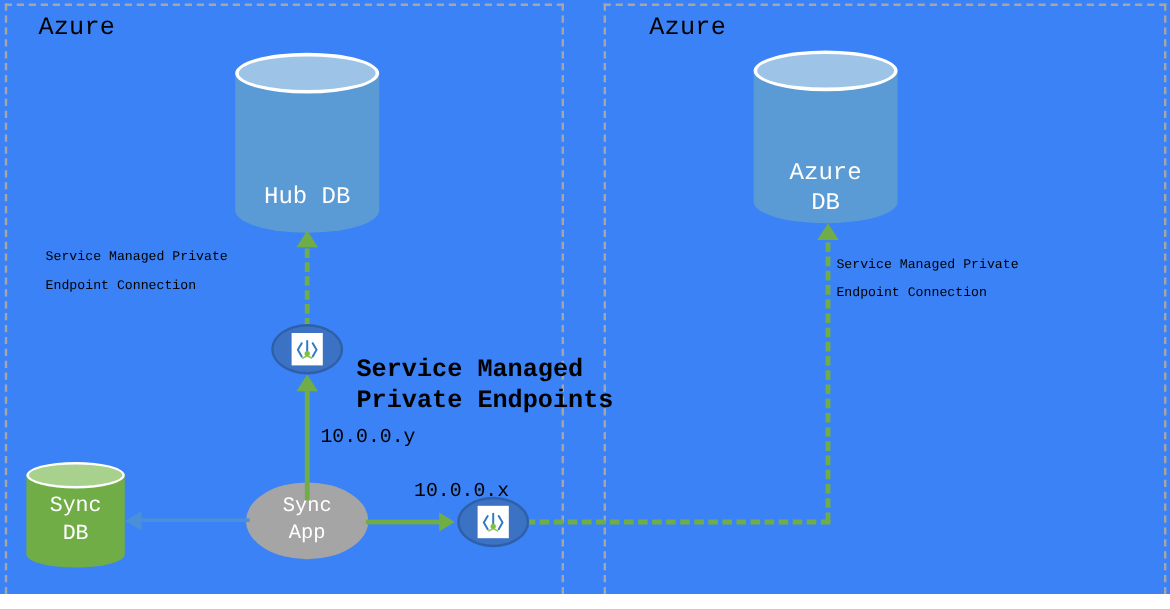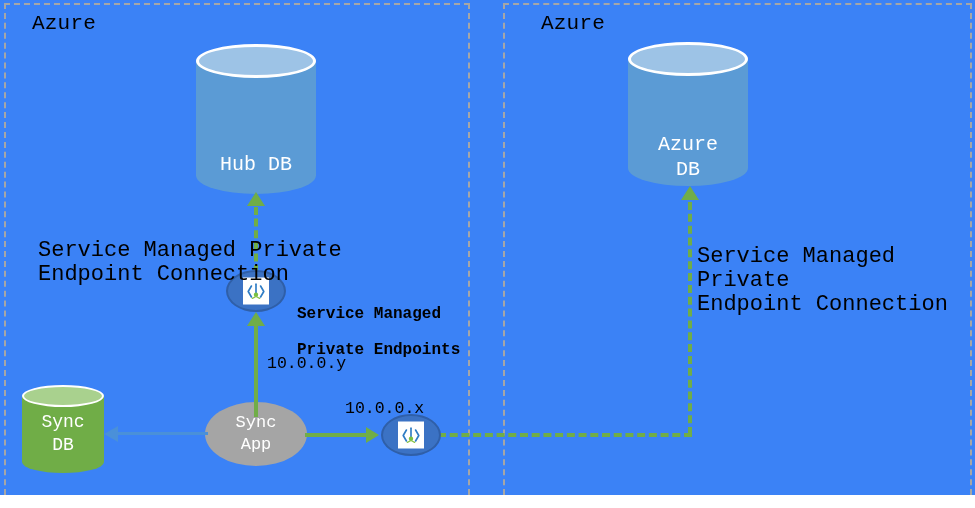--- a/index.html
+++ b/index.html
@@ -158,30 +158,29 @@
     position: absolute;
     width: 0; height: 0;
     border-top: 8px solid transparent;
     border-bottom: 8px solid transparent;
     border-right: 14px solid #4A90D9;
   }
 
   
   .note {
     position: absolute;
-    font-size: 22px;
+    font-size: 11px;
     line-height: 24px;
     color: #000000;
     white-space: pre-line;
-    margin-top: 36px;
   }
   .note-bold {
     position: absolute;
-    font-size: 16px;
-    line-height: 36px;
+    font-size: 21px;
+    line-height: 26px;
     color: #000000;
     font-weight: bold;
     white-space: pre-line;
   }
   .ip-label {
     position: absolute;
     font-size: 16.5px;
     color: #000000;
     white-space: nowrap;
   }

